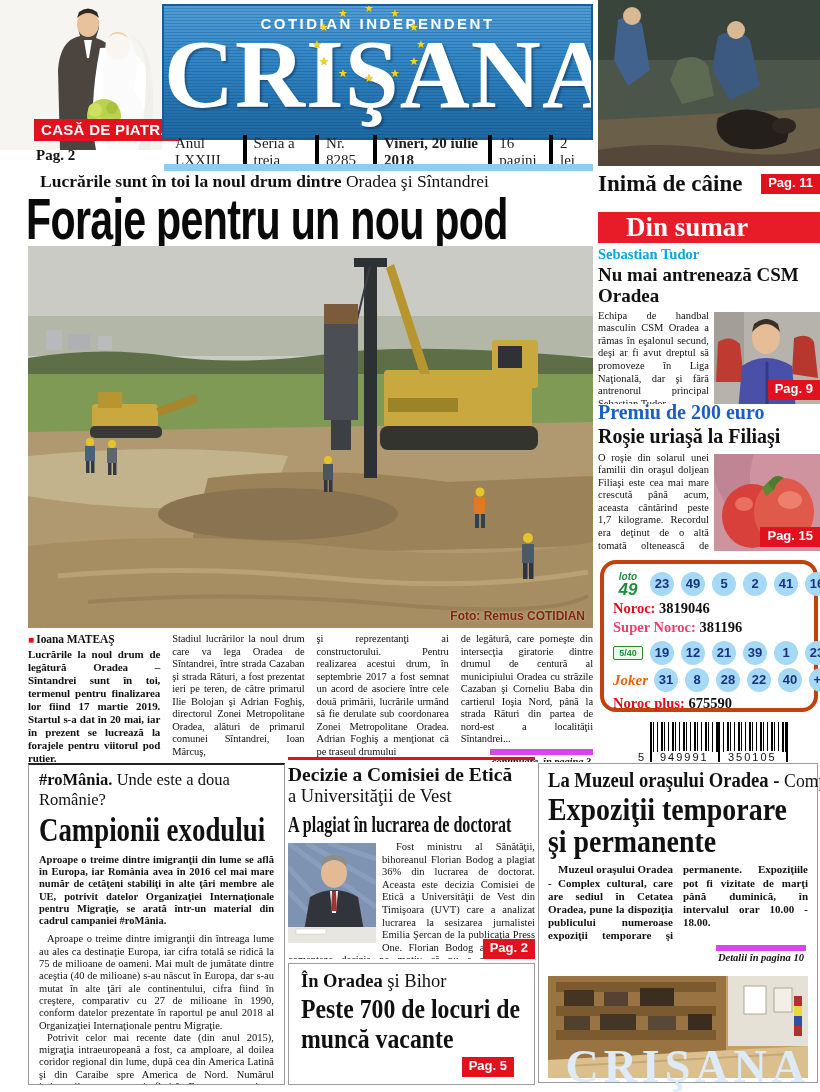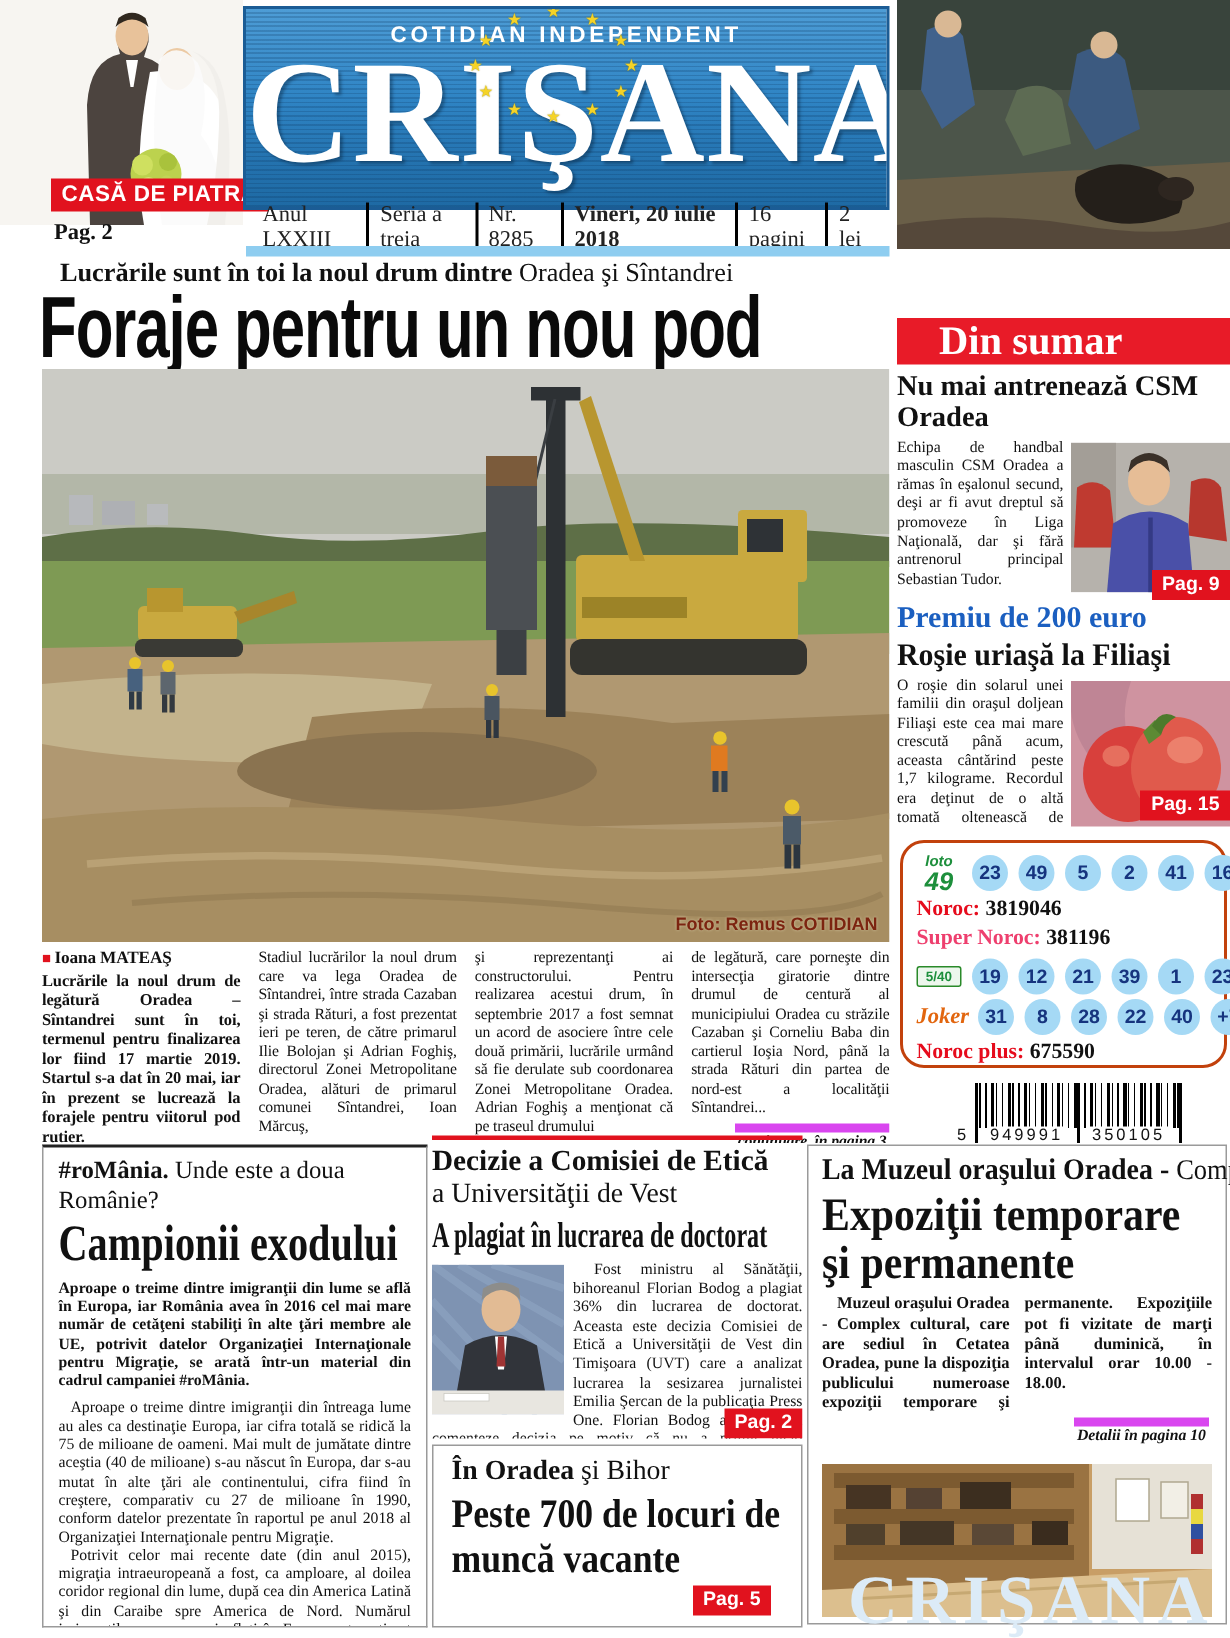--- a/index.html
+++ b/index.html
@@ -27,21 +27,21 @@
     font:bold 97px/1.05 "Liberation Serif", serif; letter-spacing:1px; z-index:2;
     text-shadow:2px 2px 2px rgba(0,20,40,.35); }
   .stars { position:absolute; left:205px; top:40px; width:0; height:0; z-index:4; }
   .stars span { position:absolute; font-size:11px; color:#f5d327; transform:translate(-50%,-50%);
     text-shadow:0 0 1px #8a7a00; }
 
   .dateline { position:absolute; left:162px; top:141px; width:431px; height:22px;
     display:flex; align-items:center; justify-content:space-between;
     font:15px "Liberation Serif", serif; color:#222; padding:0 6px; }
   .dateline .dl { padding:0 7px; }
-  .dateline .dl + .dl { border-left:2px solid #000000; }
+  .dateline .dl + .dl { border-left:4px solid #000000; }
   .dateline .dl.b { font-weight:bold; }
   .bluebar { position:absolute; left:164px; top:164px; width:429px; height:7px; background:#8ecdf0; }
 
   .dogphoto { position:absolute; left:598px; top:0; width:222px; height:166px; overflow:hidden; }
   .dogphoto svg { width:100%; height:100%; display:block; }
   .inima-row { position:absolute; left:598px; top:171px; width:222px; display:flex;
     justify-content:space-between; align-items:center; }
   .inima-h { font:bold 23px "Liberation Serif", serif; }
 
   
@@ -78,21 +78,21 @@
   .sb-item .sbphoto { float:right; margin:2px 0 2px 5px; overflow:hidden; }
   .sb-item .sbphoto svg { display:block; }
   .sb-badge { position:absolute; right:0; bottom:4px; }
   #item-csm { top:246px; height:158px; }
   #item-csm .kick { color:#07a6e0; }
   #item-tomato { top:401px; height:150px; }
   #item-tomato .kick { color:#1b5fc0; font-size:20px; }
   #item-tomato .hl { font-size:21px; white-space:nowrap; transform:scaleX(.95); transform-origin:left; }
 
   .lotto { position:absolute; left:600px; top:560px; width:218px; height:152px;
-    border:2px solid #c2410c; border-radius:16px; padding:7px 9px 5px; background:#fff; }
+    border:4px solid #c2410c; border-radius:16px; padding:7px 9px 5px; background:#fff; }
   .lotrow { display:flex; align-items:center; gap:7px; margin-bottom:3px; }
   .ball { width:24px; height:24px; border-radius:50%; background:#a5d9f5; color:#16347e;
     font:bold 13px/24px "Liberation Sans", sans-serif; text-align:center; flex:0 0 auto; }
   .logo649 { width:30px; line-height:.8; text-align:center; font-style:italic; flex:0 0 auto; }
   .logo649 .w { display:block; font:bold italic 10px "Liberation Sans", sans-serif; color:#1d8f3c; }
   .logo649 .n { display:block; font:bold italic 17px/15px "Liberation Sans", sans-serif; color:#1d8f3c; }
   .logo540 { width:30px; flex:0 0 auto; border:1px solid #2a8a2a; background:#edf7ed; border-radius:2px;
     font:bold 9px/12px "Liberation Sans", sans-serif; color:#1d8f3c; text-align:center; }
   .logojoker { width:34px; flex:0 0 auto; font:bold italic 15px "Liberation Serif", serif; color:#e2660f; }
   .lotline { font:bold 14.5px "Liberation Serif", serif; margin:1px 0 2px; color:#111; }
@@ -212,20 +212,24 @@
       <path d="M0 120 L222 108 L222 166 L0 166 Z" fill="#6a5f48"></path>
       <path d="M20 20 Q36 12 44 24 L52 70 L30 86 L16 60 Z" fill="#41628c"></path>
       <circle cx="34" cy="16" r="9" fill="#d9b894"></circle>
       <path d="M120 36 Q140 26 152 40 L162 86 L132 100 L114 70 Z" fill="#3c5a80"></path>
       <circle cx="138" cy="30" r="9" fill="#d9b894"></circle>
       <path d="M80 60 Q100 52 110 66 L116 96 L84 104 L72 80 Z" fill="#5d6b53"></path>
       <path d="M120 118 Q146 102 176 116 Q196 126 188 142 Q160 154 134 146 Q114 136 120 118 Z" fill="#241f1a"></path>
       <ellipse cx="186" cy="126" rx="12" ry="8" fill="#2e2620"></ellipse>
       <path d="M0 150 Q60 140 120 150 T222 148 L222 166 L0 166 Z" fill="#55483a"></path>
     </svg>
+  </div>
+  <div class="inima-row">
+    <span class="inima-h">Inimă de câine</span>
+    <span class="pag">Pag. 11</span>
   </div>
 
   <div class="lead-kicker"><b>Lucrările sunt în toi la noul drum dintre</b><span> Oradea şi Sîntandrei</span></div>
   <h1 class="lead-headline">Foraje pentru un nou pod</h1>
 
   <div class="lead-photo">
     <svg viewBox="0 0 565 382" preserveAspectRatio="none">
       <rect width="565" height="382" fill="#cbcbc5"></rect>
       <rect y="70" width="565" height="40" fill="#b3b7a8"></rect>
       <rect x="18" y="84" width="16" height="20" fill="#b7b9bc"></rect>
@@ -295,20 +299,21 @@
     <div class="col">şi reprezentanţi ai constructorului. Pentru realizarea acestui drum, în septembrie 2017 a fost semnat un acord de asociere între cele două primării, lucrările urmând să fie derulate sub coordonarea Zonei Metropolitane Oradea. Adrian Foghiş a menţionat că pe traseul drumului</div>
     <div class="col">
       <div style="text-align:justify;">de legătură, care porneşte din intersecţia giratorie dintre drumul de centură al municipiului Oradea cu străzile Cazaban şi Corneliu Baba din cartierul Ioşia Nord, până la strada Rături din partea de nord-est a localităţii Sîntandrei...</div>
       <div class="cont">continuare, în pagina 3</div>
     </div>
   </div>
 
   <div class="sumar-banner">Din sumar</div>
 
   <div class="sb-item" id="item-csm">
+    <div class="kick">Sebastian Tudor</div>
     <div class="hl">Nu mai antrenează CSM Oradea</div>
     <div class="sbphoto" style="width:106px;height:100px">
       <svg viewBox="0 0 106 100" preserveAspectRatio="none">
         <rect width="106" height="100" fill="#b6b2ac"></rect>
         <rect x="0" y="0" width="30" height="70" fill="#a39e97"></rect>
         <path d="M4 30 Q16 22 26 32 L30 70 L2 70 Z" fill="#bf3a30"></path>
         <path d="M80 26 Q94 20 100 30 L104 66 L78 62 Z" fill="#b7372e"></path>
         <ellipse cx="52" cy="26" rx="14" ry="16" fill="#e6bd96"></ellipse>
         <path d="M38 20 Q52 4 66 20 L64 12 Q52 2 40 12 Z" fill="#3a3028"></path>
         <path d="M28 54 Q52 38 78 54 L82 100 L24 100 Z" fill="#4a50a8"></path>

